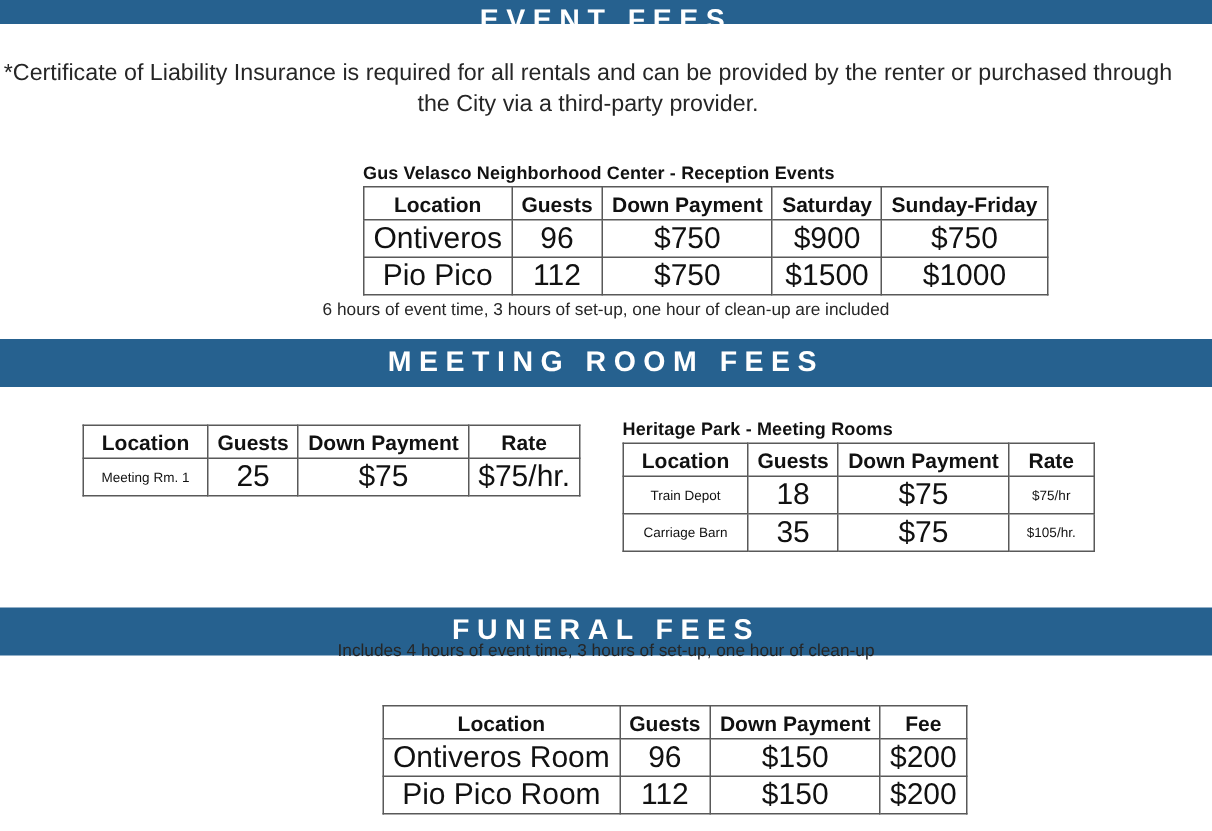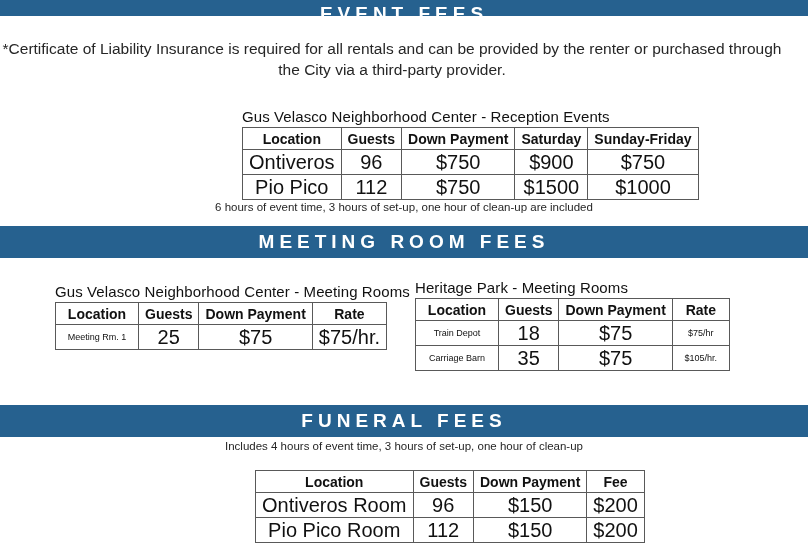--- a/index.html
+++ b/index.html
@@ -44,22 +44,22 @@
     width: 780px;
   }
   .caption {
     text-align: center;
     font-size: 11.5px;
     color: #262626;
   }
 
   
   .table-title {
-    font-size: 15px;
-    font-weight: normal;
+    font-size: 12px;
+    font-weight: bold;
     color: #111111;
     letter-spacing: .1px;
     margin-bottom: 2px;
     white-space: nowrap;
   }
   table.fee {
     border-collapse: collapse;
     border: 1.6px solid #000000;
     background: #ffffff;
   }
@@ -85,21 +85,21 @@
   }
 
   
   .blk { position: absolute; }
   #blk-reception   { left: 242px; top: 108px; }
   #blk-gus-meeting { left: 55px;  top: 283px; }
   #blk-heritage    { left: 415px; top: 279px; }
   #blk-funeral     { left: 255px; top: 470px; }
 
   #cap-reception { position: absolute; left: 0; top: 201px; width: 808px; }
-  #cap-funeral   { position: absolute; left: 0; top: 440px; width: 808px; }
+  #cap-funeral   { position: absolute; left: 0; top: 428px; width: 808px; }
 
   #banner-event   { position: absolute; left: 0; top: 0px; }
   #banner-meeting { position: absolute; left: 0; top: 226px; }
   #banner-funeral { position: absolute; left: 0; top: 405px; }
   #intro-block    { position: absolute; left: 0; top: 30px; width: 784px; }
 
   
   #tbl-reception td:nth-child(1){ width: 76px; }
   #tbl-reception td:nth-child(2){ width: 46px; }
   #tbl-reception td:nth-child(3){ width: 84px; }
@@ -162,21 +162,20 @@
   </table>
 </div>
 
 <div id="cap-reception">
   <div class="caption">6 hours of event time, 3 hours of set-up, one hour of clean-up are included</div>
 </div>
 
 <div class="banner banner-meeting" id="banner-meeting">MEETING ROOM FEES</div>
 
 <div class="blk" id="blk-gus-meeting">
-  <div class="table-title">Gus Velasco Neighborhood Center - Meeting Rooms</div>
   <table class="fee" id="tbl-gus-meeting">
     <tbody>
       <tr class="head">
         <td>Location</td>
         <td>Guests</td>
         <td>Down Payment</td>
         <td>Rate</td>
       </tr>
       <tr class="body">
         <td class="small">Meeting Rm. 1</td>

